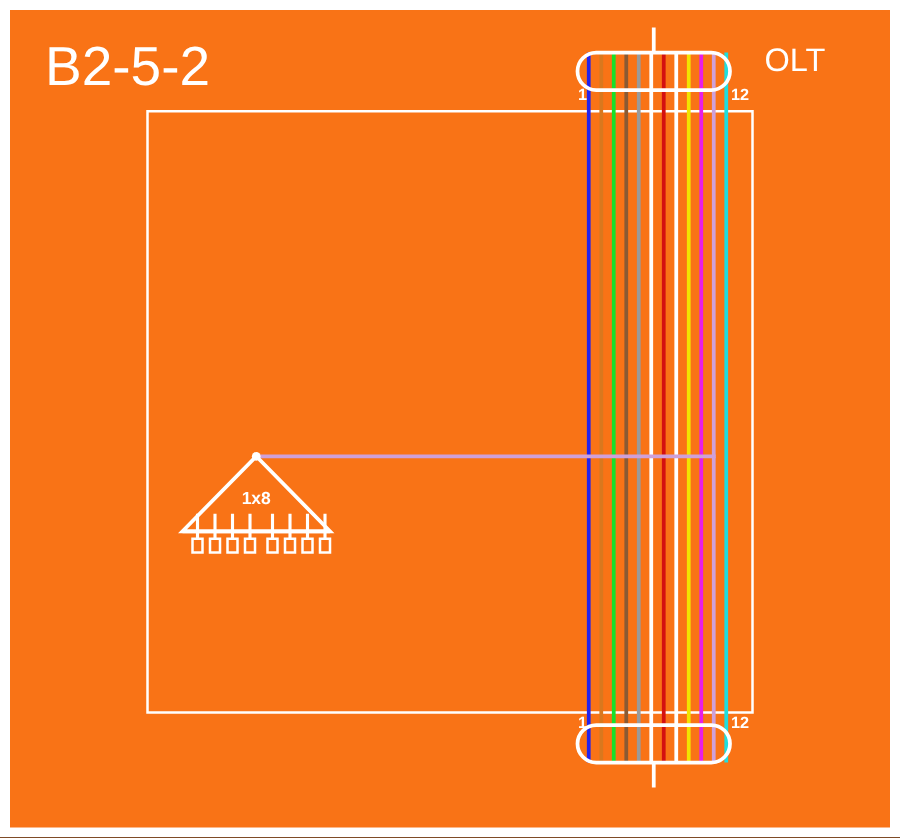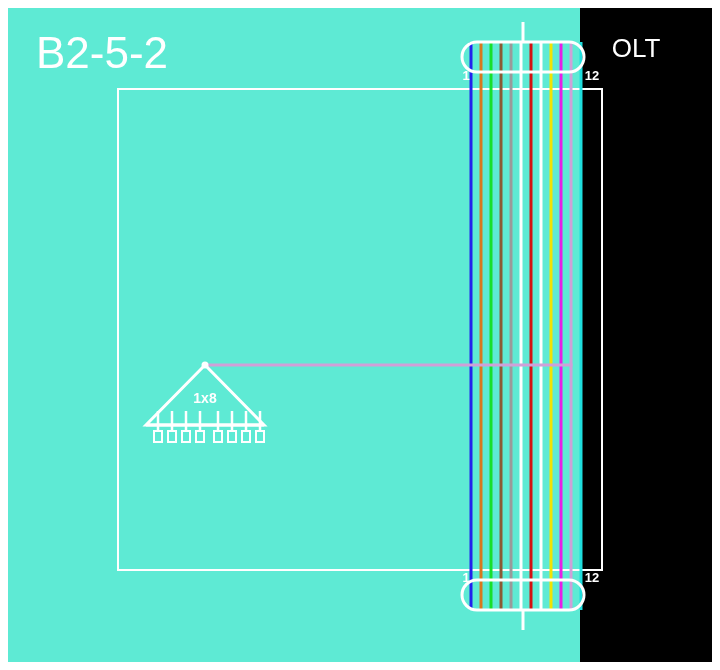--- a/index.html
+++ b/index.html
@@ -9,23 +9,23 @@
     background: #000000;
   }
   body {
     width: 720px;
     height: 670px;
     overflow: hidden;
     font-family: "Liberation Sans", sans-serif;
   }
   #stage {
     position: relative;
-    width: 580px;
+    width: 720px;
     height: 670px;
-    background: #5eead4;
+    background: #f97316;
   }
   #stage svg {
     position: absolute;
     left: 0;
     top: 0;
     display: block;
   }
   text {
     font-family: "Liberation Sans", sans-serif;
     fill: #ffffff;

